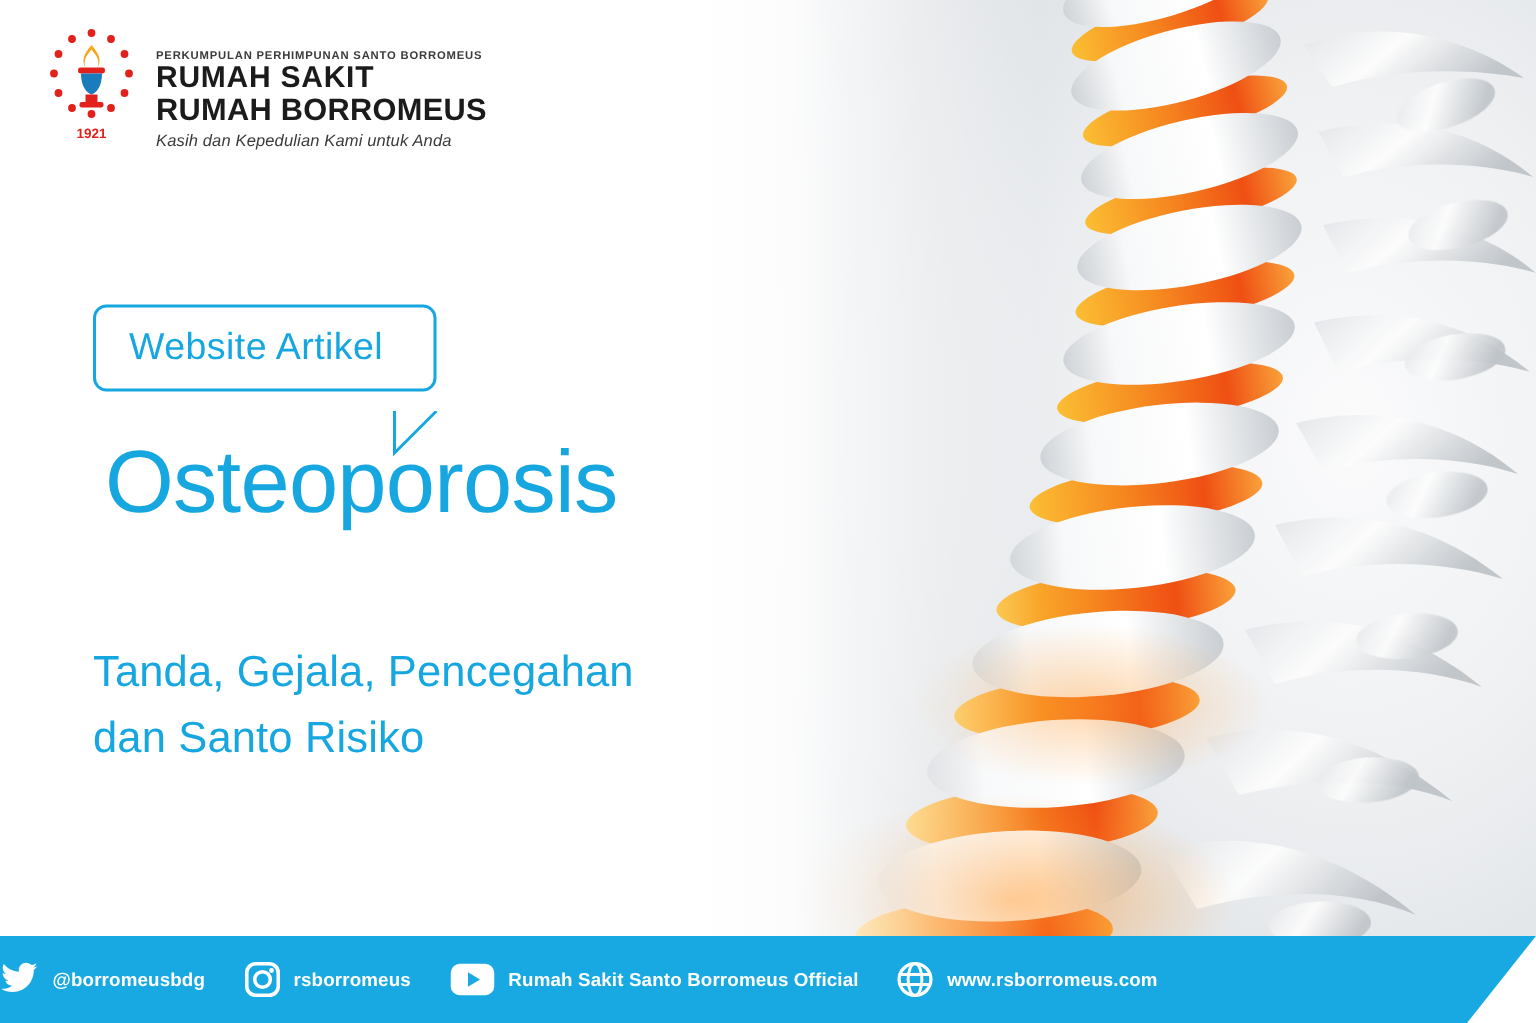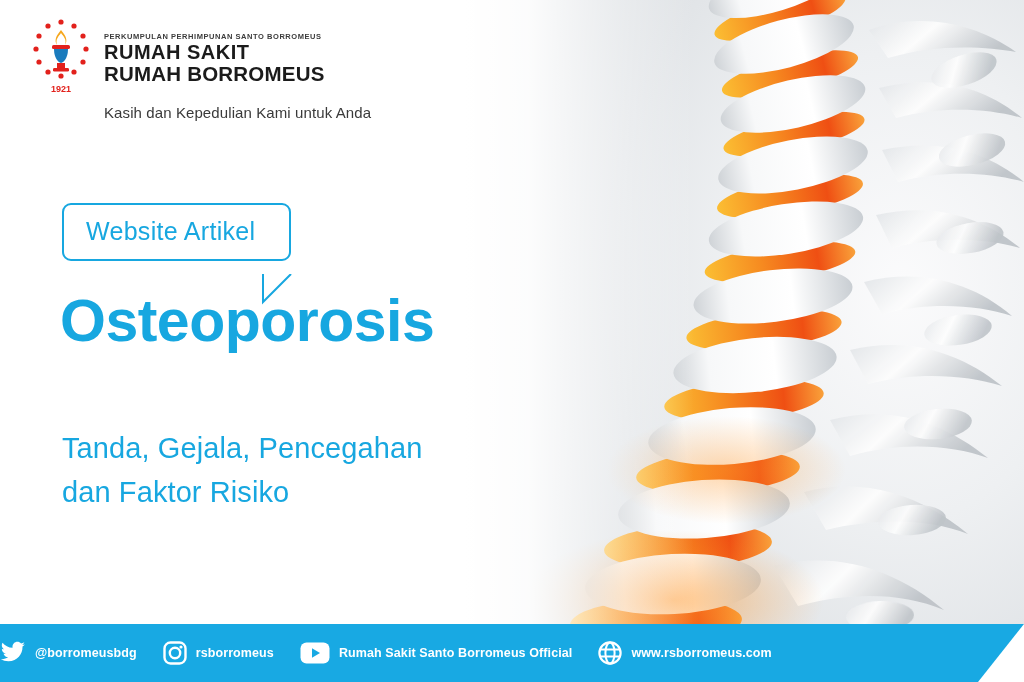--- a/index.html
+++ b/index.html
@@ -63,23 +63,24 @@
     line-height:1.12;
   }
   .logo-line3 {
     font-size:20.5px;
     font-weight:bold;
     color:#1b1b1b;
     letter-spacing:0.2px;
     line-height:1.12;
   }
   .logo-tagline {
-    font-size:15px;
+    font-size:11px;
+    font-style:italic;
     color:#3a3a3a;
-    margin-top:18px;
+    margin-top:2px;
     letter-spacing:0.1px;
   }
 
   
   .callout {
     position:absolute;
     left:62px; top:203px;
     border:2px solid #17a7e0;
     border-radius:9px;
     padding:14px 34px 15px 22px;
@@ -89,24 +90,24 @@
     color:#17a7e0;
     font-size:25px;
     letter-spacing:0.3px;
     line-height:1;
   }
   .tail-svg { position:absolute; left:196px; top:66px; }
 
   
   .headline {
     position:absolute;
-    left:60px; top:292px;
+    left:70px; top:292px;
     color:#17a7e0;
     font-size:59px;
-    font-weight:bold;
+    font-weight:normal;
     letter-spacing:-0.5px;
     line-height:1;
   }
   .subhead {
     position:absolute;
     left:62px; top:390px;
     color:#17a7e0;
     font-size:29px;
     line-height:1.52;
     letter-spacing:0.1px;
@@ -278,21 +279,21 @@
     <svg class="tail-svg" width="40" height="34" viewBox="0 0 40 34">
       <path d="M2 0 L2 30 L30 2" fill="#ffffff" stroke="none"></path>
       <path d="M3 1 L3 31 L31 3" fill="none" stroke="#17a7e0" stroke-width="2"></path>
       <rect x="0" y="0" width="34" height="3" fill="#ffffff"></rect>
     </svg>
   </div>
 
   <div class="headline">Osteoporosis</div>
   <div class="subhead">
     <div>Tanda, Gejala, Pencegahan</div>
-    <div>dan Faktor Risiko</div>
+    <div>dan Santo Risiko</div>
   </div>
 
   <div class="footer">
 
     <div class="f-item">
       <svg class="f-icon" width="26" height="24" viewBox="0 0 26 24">
         <path d="M25 3.2c-.9.4-1.9.7-2.9.8 1-.6 1.8-1.6 2.2-2.8-1 .6-2.1 1-3.2 1.2C20.1 1.4 18.8.8 17.4.8c-2.7 0-4.9 2.2-4.9 4.9 0 .4 0 .8.1 1.1C8.5 6.6 4.9 4.7 2.5 1.7c-.4.7-.7 1.6-.7 2.5 0 1.7.9 3.2 2.2 4.1-.8 0-1.6-.2-2.2-.6v.1c0 2.4 1.7 4.4 3.9 4.8-.4.1-.8.2-1.3.2-.3 0-.6 0-.9-.1.6 2 2.4 3.4 4.6 3.4-1.7 1.3-3.8 2.1-6.1 2.1-.4 0-.8 0-1.2-.1 2.2 1.4 4.8 2.2 7.6 2.2 9.1 0 14.1-7.6 14.1-14.1v-.6c1-.7 1.8-1.6 2.5-2.6z" fill="#ffffff"></path>
       </svg>
       <span class="f-label">@borromeusbdg</span>
     </div>

